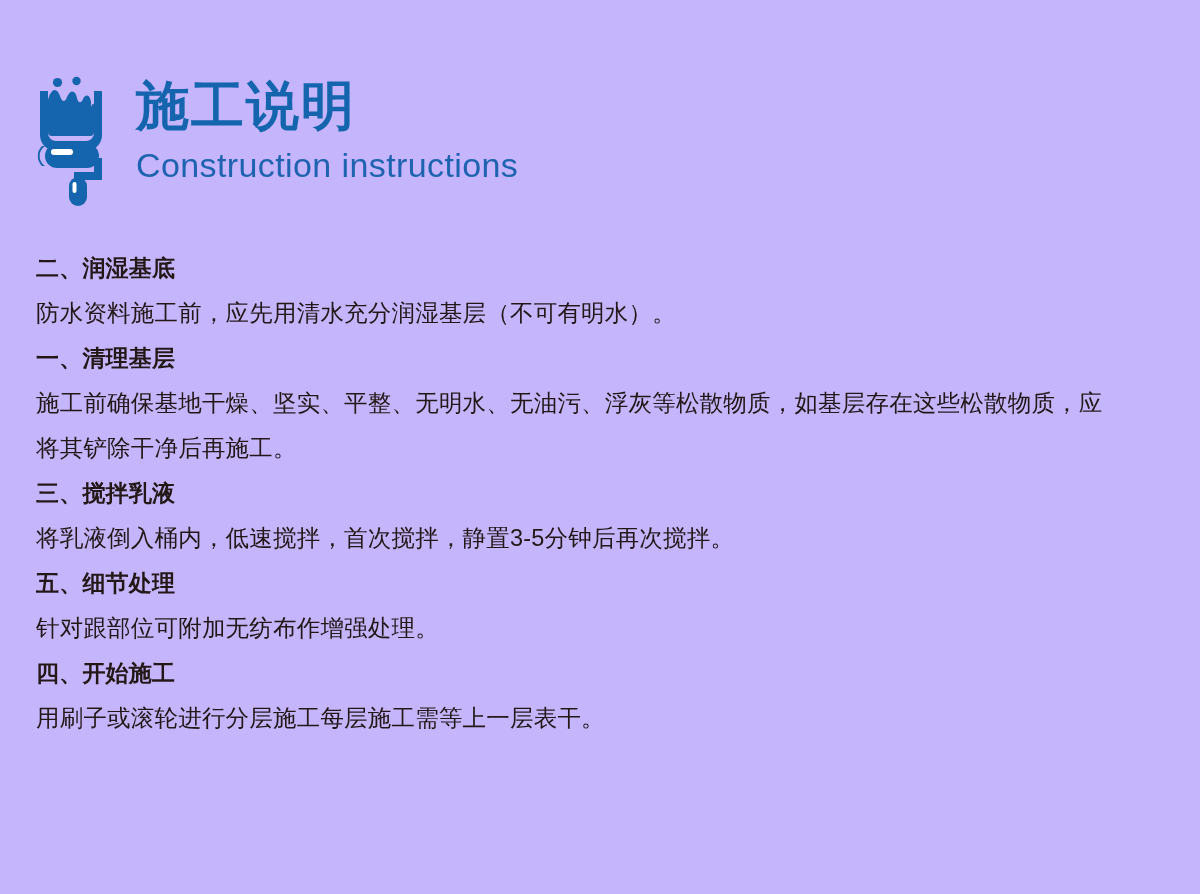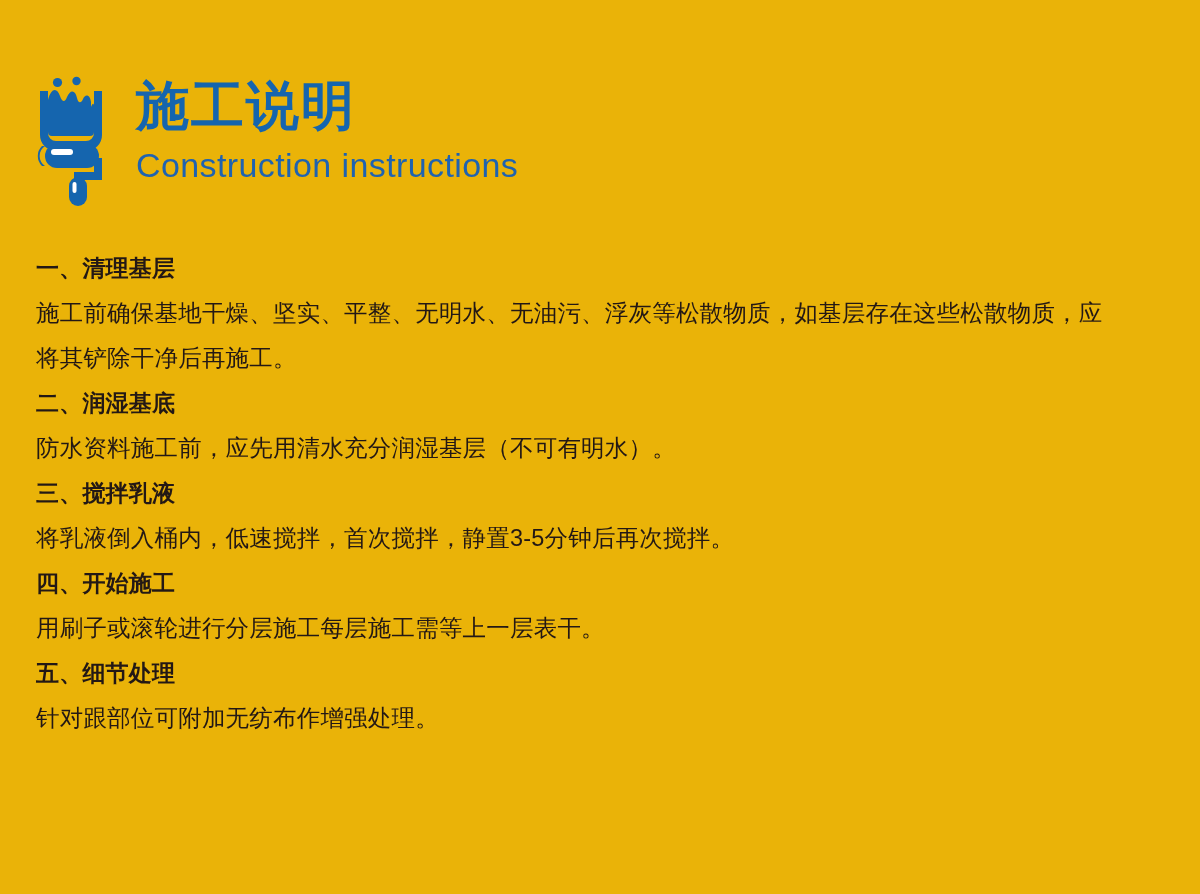--- a/index.html
+++ b/index.html
@@ -11,21 +11,21 @@
     height: 894px;
     background: #ffffff;
     font-family: "Liberation Sans", "DejaVu Sans", sans-serif;
     overflow: hidden;
   }
 
   .page {
     position: relative;
     width: 1200px;
     height: 894px;
-    background: #eab308;
+    background: #c4b5fd;
   }
 
   
   .header {
     position: absolute;
     left: 36px;
     top: 74px;
     display: flex;
     align-items: flex-start;
   }
@@ -149,41 +149,41 @@
 
     <div class="header-text">
       <div class="title-cn">施工说明</div>
       <div class="title-en">Construction  instructions</div>
     </div>
   </div>
 
   <div class="content">
 
     <div class="section">
-      <div class="sec-heading">一、清理基层</div>
-      <div class="sec-body">施工前确保基地干燥、坚实、平整、无明水、无油污、浮灰等松散物质，如基层存在这些松散物质，应将其铲除干净后再施工。</div>
+      <div class="sec-heading">二、润湿基底</div>
+      <div class="sec-body">防水资料施工前，应先用清水充分润湿基层（不可有明水）。</div>
     </div>
 
     <div class="section">
-      <div class="sec-heading">二、润湿基底</div>
-      <div class="sec-body">防水资料施工前，应先用清水充分润湿基层（不可有明水）。</div>
+      <div class="sec-heading">一、清理基层</div>
+      <div class="sec-body">施工前确保基地干燥、坚实、平整、无明水、无油污、浮灰等松散物质，如基层存在这些松散物质，应将其铲除干净后再施工。</div>
     </div>
 
     <div class="section">
       <div class="sec-heading">三、搅拌乳液</div>
       <div class="sec-body">将乳液倒入桶内，低速搅拌，首次搅拌，静置3-5分钟后再次搅拌。</div>
     </div>
 
     <div class="section">
-      <div class="sec-heading">四、开始施工</div>
-      <div class="sec-body">用刷子或滚轮进行分层施工每层施工需等上一层表干。</div>
+      <div class="sec-heading">五、细节处理</div>
+      <div class="sec-body">针对跟部位可附加无纺布作增强处理。</div>
     </div>
 
     <div class="section">
-      <div class="sec-heading">五、细节处理</div>
-      <div class="sec-body">针对跟部位可附加无纺布作增强处理。</div>
+      <div class="sec-heading">四、开始施工</div>
+      <div class="sec-body">用刷子或滚轮进行分层施工每层施工需等上一层表干。</div>
     </div>
 
     <div class="section">
     </div>
 
   </div>
 </div>
 
 </body></html>

